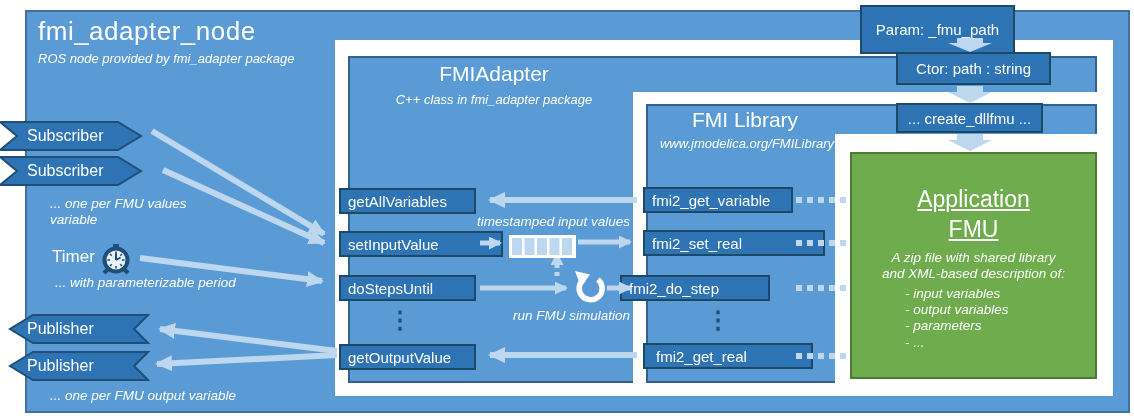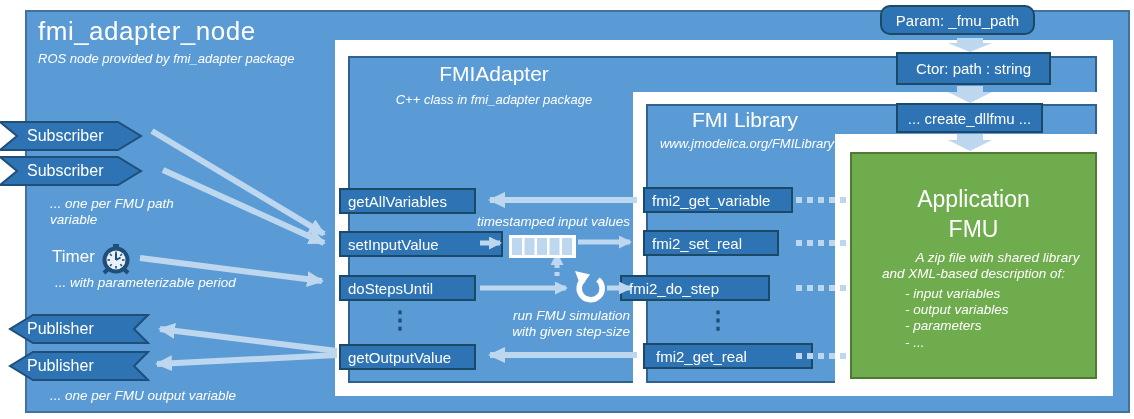--- a/index.html
+++ b/index.html
@@ -13,21 +13,21 @@
   .smallbox.center{justify-content:center;}
   .smallbox.padded{padding-left:7px;}
   .title-xl{color:#fff;font-size:26px;letter-spacing:0.5px;}
   .title-lg{color:#fff;font-size:21px;text-align:center;}
   .title-md{color:#fff;font-size:21px;text-align:center;}
   .subtitle{color:#fff;font-style:italic;font-size:13px;text-align:right;}
   .note{color:#fff;font-style:italic;font-size:13.5px;line-height:16px;}
   .note.right{text-align:right;}
   .shape-label{position:absolute;left:27px;top:0;height:100%;display:flex;align-items:center;color:#fff;font-size:16px;}
   .dots{color:#1F4E79;font-size:24px;font-weight:bold;line-height:30px;text-align:center;}
-  .greentext-center{color:#fff;text-align:center;}
+  .greentext-center{color:#fff;text-align:center;text-decoration:underline;}
   svg.overlay{position:absolute;left:0;top:0;pointer-events:none;}
 </style>
 </head>
 <body>
 
 <div id="canvas">
 
   <div class="abs bigbox" style="left:25px;top:10px;width:1105px;height:403px;"></div>
 
   <div class="abs whiteframe" style="left:335px;top:40px;width:778px;height:356px;"></div>
@@ -46,56 +46,56 @@
   <div class="abs subtitle" style="left:38px;top:51px;">ROS node provided by fmi_adapter package</div>
 
   <div class="abs title-lg" style="left:394px;top:62px;width:200px;">FMIAdapter</div>
   <div class="abs title-md" style="left:655px;top:108px;width:180px;">FMI Library</div>
 
   <div class="abs subtitle" style="left:394px;top:92px;width:200px;text-align:center;">C++ class in fmi_adapter package</div>
   <div class="abs subtitle" style="left:652px;top:136px;width:190px;text-align:center;">www.jmodelica.org/FMILibrary</div>
 
   <div class="abs greentext-center" style="left:850px;top:186px;width:247px;font-size:23px;">Application</div>
   <div class="abs greentext-center" style="left:850px;top:216px;width:247px;font-size:23px;">FMU</div>
-  <div class="abs note" style="left:850px;top:250px;width:247px;text-align:center;margin-left:24px;">A zip file with shared library</div>
+  <div class="abs note" style="left:850px;top:250px;width:247px;text-align:center;">A zip file with shared library</div>
   <div class="abs note" style="left:850px;top:266px;width:247px;text-align:center;">and XML-based description of:</div>
   <div class="abs note" style="left:905px;top:286px;line-height:16.5px;">- input variables</div>
   <div class="abs note" style="left:905px;top:302px;line-height:16.5px;">- output variables</div>
   <div class="abs note" style="left:905px;top:318px;line-height:16.5px;">- parameters</div>
   <div class="abs note" style="left:905px;top:335px;line-height:16.5px;">- ...</div>
 
-  <div class="abs smallbox center" style="left:880px;top:5px;width:155px;height:30px;border-radius:10px;">Param: _fmu_path</div>
+  <div class="abs smallbox center" style="left:860px;top:5px;width:155px;height:49px;">Param: _fmu_path</div>
   <div class="abs smallbox center" style="left:896px;top:52px;width:155px;height:33px;">Ctor: path : string</div>
   <div class="abs smallbox center" style="left:896px;top:103px;width:147px;height:30px;">... create_dllfmu ...</div>
 
   <div class="abs smallbox padded" style="left:339px;top:188px;width:137px;height:26px;">getAllVariables</div>
   <div class="abs smallbox padded" style="left:339px;top:231px;width:164px;height:26px;">setInputValue</div>
   <div class="abs smallbox padded" style="left:339px;top:275px;width:137px;height:26px;">doStepsUntil</div>
   <div class="abs dots" style="left:385px;top:305px;width:30px;">⋮</div>
   <div class="abs smallbox padded" style="left:339px;top:344px;width:137px;height:26px;">getOutputValue</div>
 
   <div class="abs smallbox padded" style="left:643px;top:187px;width:150px;height:26px;">fmi2_get_variable</div>
-  <div class="abs smallbox padded" style="left:643px;top:230px;width:136px;height:26px;">fmi2_set_real</div>
+  <div class="abs smallbox padded" style="left:643px;top:230px;width:182px;height:26px;">fmi2_set_real</div>
   <div class="abs smallbox padded" style="left:620px;top:275px;width:150px;height:26px;">fmi2_do_step</div>
   <div class="abs dots" style="left:703px;top:305px;width:30px;">⋮</div>
   <div class="abs smallbox padded" style="left:643px;top:343px;width:170px;height:26px;padding-left:11px;">fmi2_get_real</div>
 
   <div class="abs" style="left:0;top:121px;width:143px;height:30px;">
     <svg width="143" height="30">
         <polygon points="0,1 118,1 141,15 118,29 0,29 17,15" fill="#2E74B5" stroke="#1F4E79" stroke-width="2"></polygon>
       </svg>
     <span class="shape-label">Subscriber</span>
   </div>
   <div class="abs" style="left:0;top:156px;width:143px;height:30px;">
     <svg width="143" height="30">
         <polygon points="0,1 118,1 141,15 118,29 0,29 17,15" fill="#2E74B5" stroke="#1F4E79" stroke-width="2"></polygon>
       </svg>
     <span class="shape-label">Subscriber</span>
   </div>
-  <div class="abs note" style="left:50px;top:196px;width:165px;">... one per FMU path variable</div>
+  <div class="abs note" style="left:50px;top:196px;width:165px;">... one per FMU values variable</div>
 
   <div class="abs" style="left:52px;top:247px;color:#fff;font-size:17px;">Timer</div>
   <svg class="abs" style="left:98px;top:242px;" width="36" height="36">
     <line x1="6" y1="31" x2="11" y2="26" stroke="#1F4E79" stroke-width="4"></line>
     <line x1="30" y1="31" x2="25" y2="26" stroke="#1F4E79" stroke-width="4"></line>
     <rect x="15" y="2" width="6" height="4" fill="#1F4E79"></rect>
     <circle cx="18" cy="18" r="13.5" fill="#1F4E79"></circle>
     <circle cx="18" cy="18" r="9.5" fill="#E8F1FA"></circle>
     <g stroke="#1F4E79" stroke-width="1.6">
       <line x1="18" y1="9.5" x2="18" y2="12"></line>
@@ -121,21 +121,20 @@
   <div class="abs" style="left:0;top:351px;width:150px;height:30px;">
     <svg width="150" height="30">
         <polygon points="33,1 148,1 134,15 148,29 33,29 10,15" fill="#2E74B5" stroke="#1F4E79" stroke-width="2"></polygon>
       </svg>
     <span class="shape-label">Publisher</span>
   </div>
   <div class="abs note" style="left:50px;top:388px;width:260px;">... one per FMU output variable</div>
 
   <div class="abs note right" style="left:455px;top:214px;width:175px;">timestamped input values</div>
   <div class="abs note right" style="left:455px;top:308px;width:175px;">run FMU simulation</div>
-  <div class="abs note right" style="left:455px;top:324px;width:175px;">with given step-size</div>
 
   <svg class="overlay" width="1134" height="419">
     <defs>
       <marker id="ah" markerUnits="userSpaceOnUse" markerWidth="18" markerHeight="16" refX="15" refY="8" orient="auto">
         <path d="M0,0 L17,8 L0,16 z" fill="#BDD7EE"></path>
       </marker>
       <marker id="ahs" markerUnits="userSpaceOnUse" markerWidth="14" markerHeight="13" refX="11" refY="6.5" orient="auto">
         <path d="M0,0 L13,6.5 L0,13 z" fill="#BDD7EE"></path>
       </marker>
     </defs>

